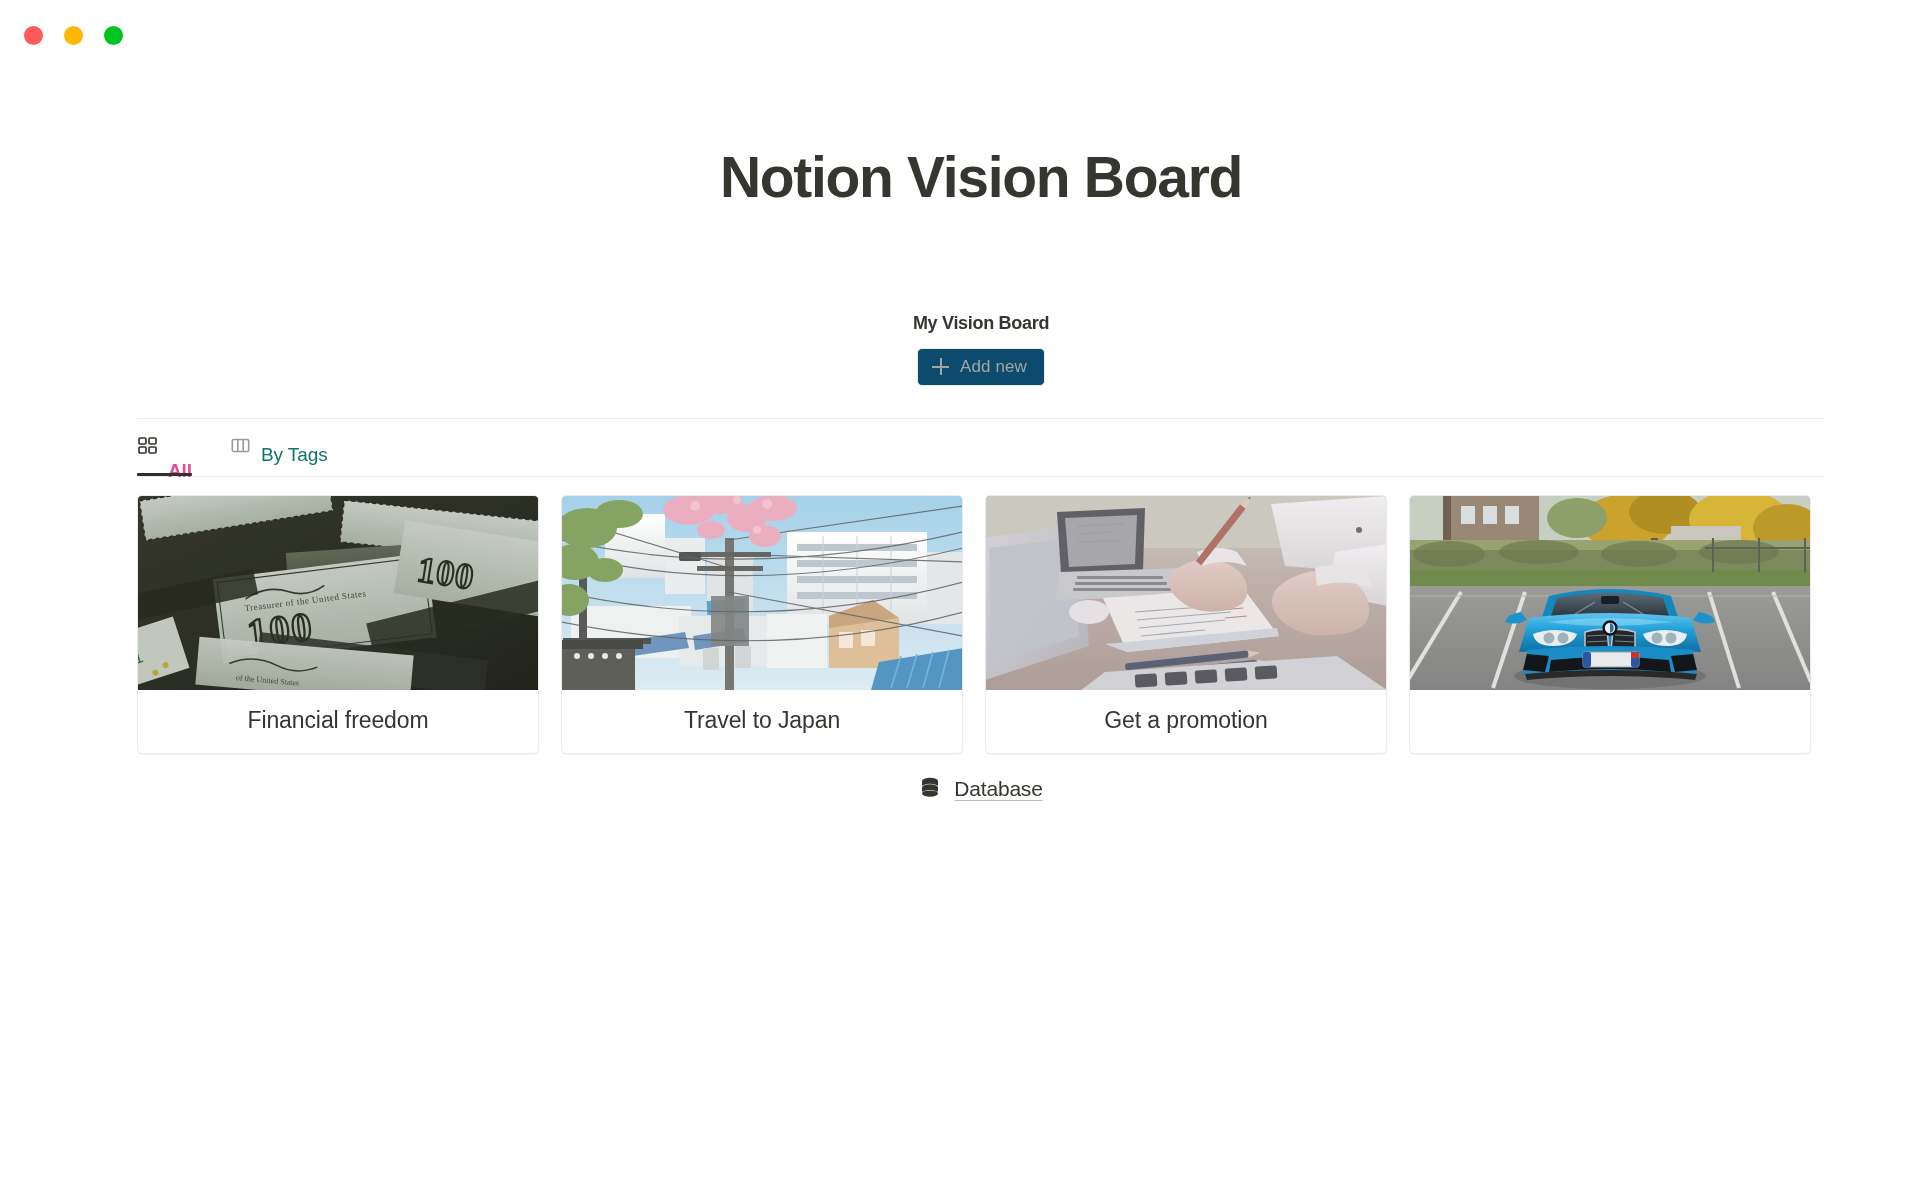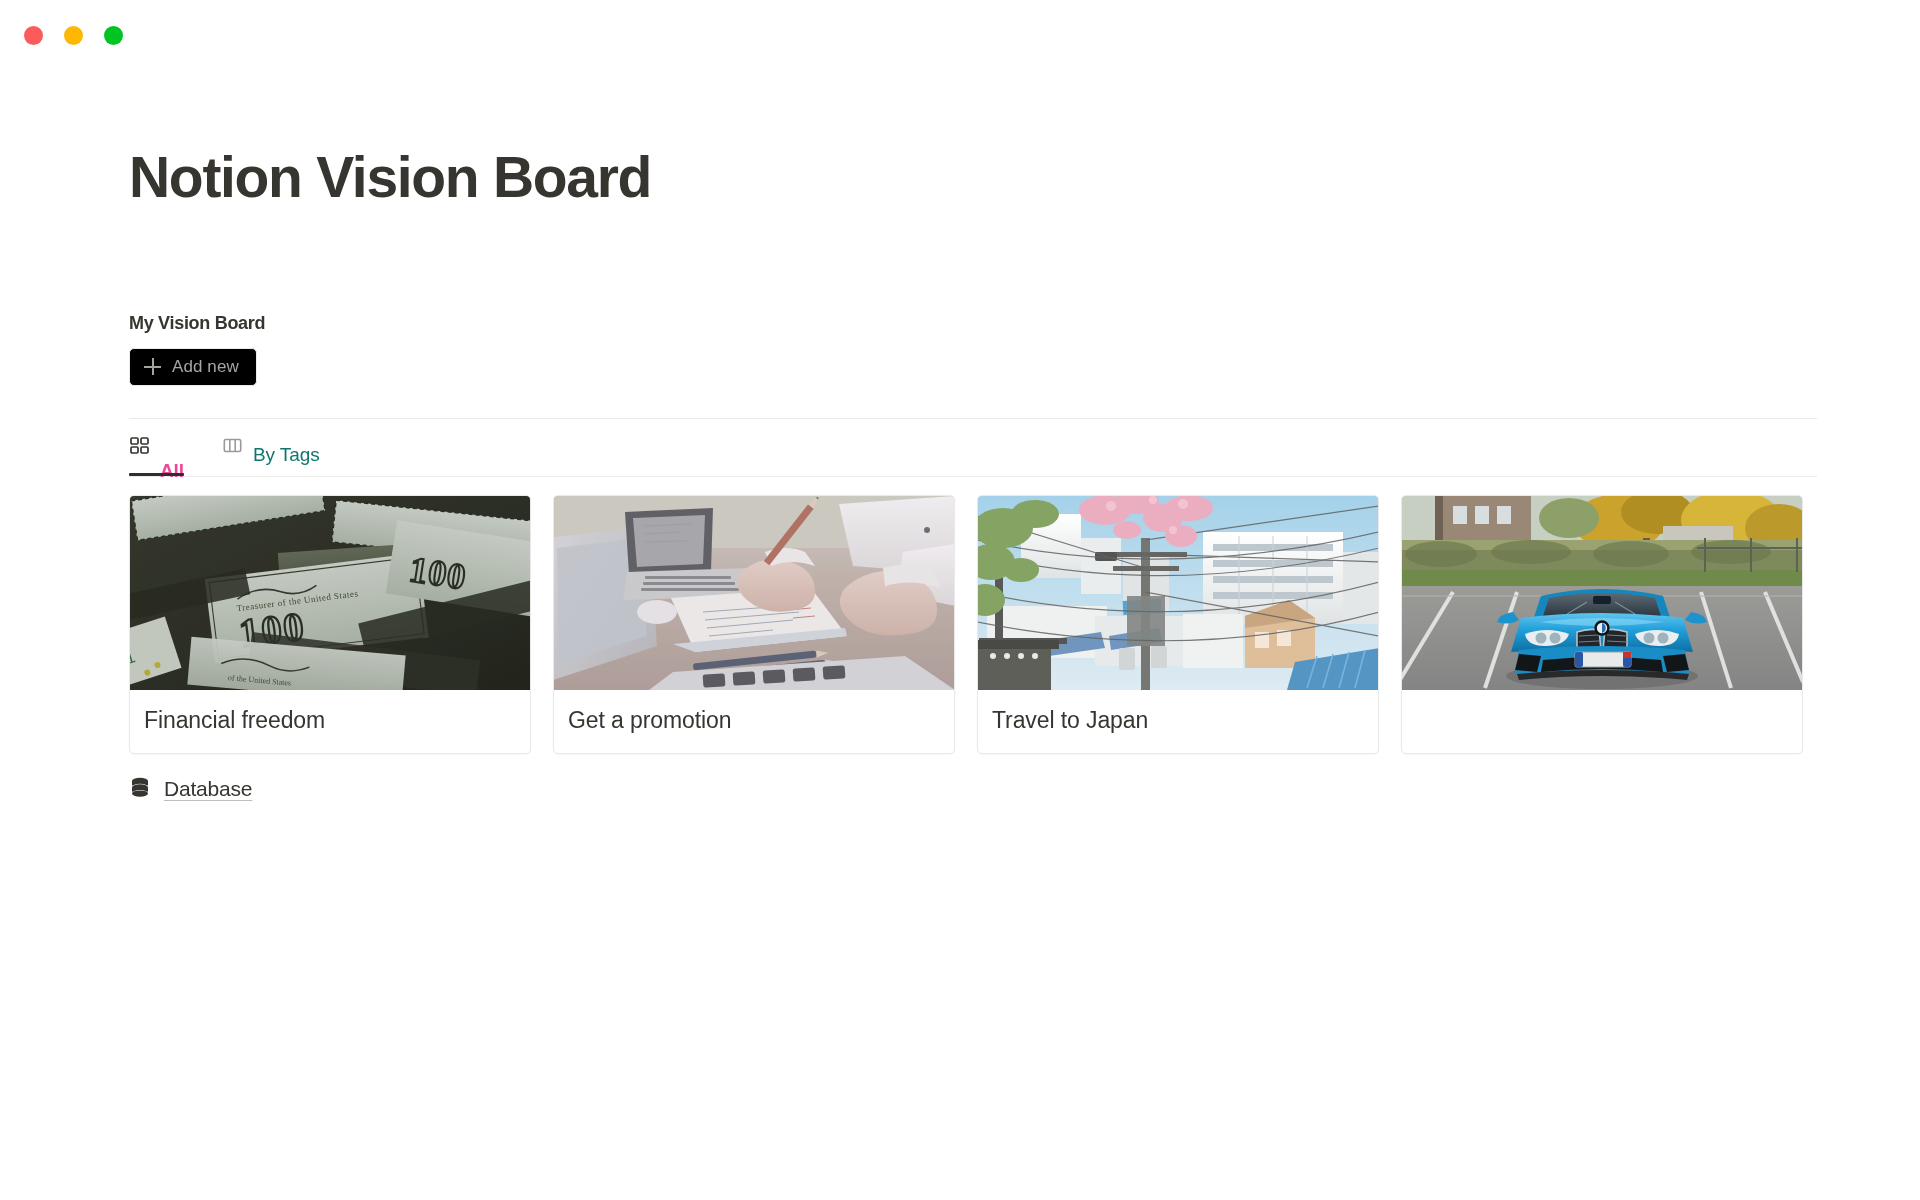--- a/index.html
+++ b/index.html
@@ -34,22 +34,23 @@
     width: 19px;
     height: 19px;
     border-radius: 50%;
     display: block;
   }
 
   
   .page {
     position: absolute;
     top: 70px;
-    left: 0;
+    left: 8px;
     width: 1640px;
+    text-align: center;
   }
 
   .content {
     width: 1688px;
     margin-left: 129px;
   }
 
   .page-title {
     font-size: 57px;
     line-height: 1.05;
@@ -70,21 +71,21 @@
   
   .add-new {
     display: inline-flex;
     align-items: center;
     gap: 11px;
     height: 38px;
     padding: 0 17px 0 14px;
     margin-top: 14px;
     border: 1px solid #ececeb;
     border-radius: 5px;
-    background: #000000;
+    background: #0c4a6e;
     cursor: pointer;
   }
   .plus-icon {
     width: 17px; height: 17px;
     position: relative;
     flex: 0 0 auto;
   }
   .plus-icon::before, .plus-icon::after {
     content: "";
     position: absolute;
@@ -316,118 +317,20 @@
             <rect width="402" height="194" fill="#20241a" opacity="0.18"></rect>
           </svg>
         </div>
         <div class="card-title">Financial freedom</div>
       </div>
 
       <div class="card">
         <div class="card-image">
           <svg viewBox="0 0 402 194" preserveAspectRatio="xMidYMid slice">
             <defs>
-              <linearGradient id="deskBg" x1="0" y1="0" x2="0" y2="1">
-                <stop offset="0" stop-color="#cfcec2"></stop>
-                <stop offset="0.42" stop-color="#b9a89c"></stop>
-                <stop offset="1" stop-color="#a08d83"></stop>
-              </linearGradient>
-              <linearGradient id="skinG" x1="0" y1="0" x2="0" y2="1">
-                <stop offset="0" stop-color="#e7cfc2"></stop>
-                <stop offset="1" stop-color="#cbaa9a"></stop>
-              </linearGradient>
-              <linearGradient id="shirtG" x1="0" y1="0" x2="0" y2="1">
-                <stop offset="0" stop-color="#fbfbfb"></stop>
-                <stop offset="1" stop-color="#dedcdb"></stop>
-              </linearGradient>
-              <linearGradient id="lapG" x1="0" y1="0" x2="1" y2="1">
-                <stop offset="0" stop-color="#d6d8da"></stop>
-                <stop offset="1" stop-color="#a9abaf"></stop>
-              </linearGradient>
-            </defs>
-            <rect width="402" height="194" fill="url(#deskBg)"></rect>
-
-            <rect width="402" height="52" fill="#c9c8b8"></rect>
-
-            <path d="M286 8 L402 0 L402 78 L300 70 Z" fill="url(#shirtG)"></path>
-            <path d="M350 56 L402 48 L402 110 L344 98 Z" fill="url(#shirtG)"></path>
-            <circle cx="374" cy="34" r="3" fill="#4c4c4c"></circle>
-
-            <path d="M-6 42 L96 30 L104 150 L-6 186 Z" fill="url(#lapG)"></path>
-            <path d="M4 52 L88 42 L94 140 L6 168 Z" fill="#b8c2c8" opacity="0.85"></path>
-
-            <path d="M72 16 L160 12 L158 74 L76 78 Z" fill="#35383c"></path>
-            <path d="M80 22 L152 19 L150 68 L84 71 Z" fill="#e7e9ea" opacity="0.55"></path>
-            <g stroke="#8d9197" stroke-width="1.4">
-              <line x1="92" y1="30" x2="138" y2="28"></line>
-              <line x1="92" y1="38" x2="128" y2="36"></line>
-              <line x1="92" y1="46" x2="134" y2="45"></line>
-            </g>
-
-            <path d="M74 76 L196 72 L206 100 L70 104 Z" fill="#c6c8ca"></path>
-            <g fill="#6e7276">
-              <rect x="92" y="80" width="86" height="3" rx="1"></rect>
-              <rect x="90" y="86" width="92" height="3" rx="1"></rect>
-              <rect x="88" y="92" width="98" height="3" rx="1"></rect>
-            </g>
-
-            <path d="M118 102 L258 92 L294 140 L142 156 Z" fill="#f6f4f0"></path>
-            <path d="M120 148 L292 132 L294 140 L142 156 Z" fill="#cfd6dc"></path>
-            <g stroke="#7c8fa3" stroke-width="1.1" opacity="0.85">
-              <line x1="150" y1="116" x2="232" y2="110"></line>
-              <line x1="152" y1="124" x2="246" y2="116"></line>
-              <line x1="154" y1="132" x2="240" y2="124"></line>
-              <line x1="156" y1="140" x2="220" y2="134"></line>
-            </g>
-            <g stroke="#a3503f" stroke-width="1.1" opacity="0.8">
-              <line x1="236" y1="114" x2="258" y2="112"></line>
-              <line x1="240" y1="122" x2="262" y2="120"></line>
-            </g>
-
-            <path d="M186 78 q24 -22 52 -12 q22 8 24 26 q2 18 -20 22 q-30 6 -48 -10 q-14 -12 -8 -26 Z" fill="url(#skinG)"></path>
-            <path d="M212 56 q22 -8 40 0 l10 14 q-24 -8 -44 0 Z" fill="#f3f2f1"></path>
-
-            <g transform="rotate(38 238 66)">
-              <rect x="216" y="10" width="7" height="72" fill="#a4513a"></rect>
-              <polygon points="216,10 223,10 219.5,-2" fill="#e2cdb6"></polygon>
-              <polygon points="218,0 221,0 219.5,-2" fill="#3a3a3a"></polygon>
-            </g>
-
-            <path d="M292 92 q28 -24 62 -14 q28 10 30 34 q2 22 -28 26 q-40 6 -60 -14 q-16 -16 -4 -32 Z" fill="url(#skinG)"></path>
-            <path d="M330 72 q28 -8 50 2 l8 18 q-30 -10 -56 -2 Z" fill="#f0efee"></path>
-
-            <g transform="rotate(-6 230 165)">
-              <rect x="140" y="158" width="124" height="7" rx="3" fill="#2f3b52"></rect>
-              <rect x="140" y="168" width="132" height="7" rx="3" fill="#34405a"></rect>
-              <polygon points="264,158 276,161.5 264,165" fill="#ddc9ae"></polygon>
-              <polygon points="272,168 284,171.5 272,175" fill="#ddc9ae"></polygon>
-            </g>
-
-            <path d="M120 176 L352 160 L402 194 L96 194 Z" fill="#d3d5d7"></path>
-            <g fill="#2d3034">
-              <rect x="150" y="178" width="22" height="13" rx="2.5" transform="rotate(-4 161 184)"></rect>
-              <rect x="180" y="176" width="22" height="13" rx="2.5" transform="rotate(-4 191 182)"></rect>
-              <rect x="210" y="174" width="22" height="13" rx="2.5" transform="rotate(-4 221 180)"></rect>
-              <rect x="240" y="172" width="22" height="13" rx="2.5" transform="rotate(-4 251 178)"></rect>
-              <rect x="270" y="170" width="22" height="13" rx="2.5" transform="rotate(-4 281 176)"></rect>
-            </g>
-
-            <ellipse cx="104" cy="116" rx="20" ry="12" fill="#eceaea"></ellipse>
-
-            <rect width="402" height="194" fill="#b7aab8" opacity="0.20"></rect>
-            <rect width="402" height="194" fill="#ffffff" opacity="0.10"></rect>
-          </svg>
-        </div>
-        <div class="card-title">Get a promotion</div>
-      </div>
-
-      <div class="card">
-        <div class="card-image">
-          <svg viewBox="0 0 402 194" preserveAspectRatio="xMidYMid slice">
-            <defs>
               <linearGradient id="skyG" x1="0" y1="0" x2="0" y2="1">
                 <stop offset="0" stop-color="#9fcfe8"></stop>
                 <stop offset="1" stop-color="#dceaf2"></stop>
               </linearGradient>
               <linearGradient id="bldG" x1="0" y1="0" x2="0" y2="1">
                 <stop offset="0" stop-color="#ffffff"></stop>
                 <stop offset="1" stop-color="#dfe2e3"></stop>
               </linearGradient>
             </defs>
             <rect width="402" height="194" fill="url(#skyG)"></rect>
@@ -528,20 +431,118 @@
             <g fill="#e8e8e4">
               <circle cx="16" cy="160" r="3"></circle>
               <circle cx="30" cy="160" r="3"></circle>
               <circle cx="44" cy="160" r="3"></circle>
               <circle cx="58" cy="160" r="3"></circle>
             </g>
             <rect width="402" height="194" fill="#ffffff" opacity="0.06"></rect>
           </svg>
         </div>
         <div class="card-title">Travel to Japan</div>
+      </div>
+
+      <div class="card">
+        <div class="card-image">
+          <svg viewBox="0 0 402 194" preserveAspectRatio="xMidYMid slice">
+            <defs>
+              <linearGradient id="deskBg" x1="0" y1="0" x2="0" y2="1">
+                <stop offset="0" stop-color="#cfcec2"></stop>
+                <stop offset="0.42" stop-color="#b9a89c"></stop>
+                <stop offset="1" stop-color="#a08d83"></stop>
+              </linearGradient>
+              <linearGradient id="skinG" x1="0" y1="0" x2="0" y2="1">
+                <stop offset="0" stop-color="#e7cfc2"></stop>
+                <stop offset="1" stop-color="#cbaa9a"></stop>
+              </linearGradient>
+              <linearGradient id="shirtG" x1="0" y1="0" x2="0" y2="1">
+                <stop offset="0" stop-color="#fbfbfb"></stop>
+                <stop offset="1" stop-color="#dedcdb"></stop>
+              </linearGradient>
+              <linearGradient id="lapG" x1="0" y1="0" x2="1" y2="1">
+                <stop offset="0" stop-color="#d6d8da"></stop>
+                <stop offset="1" stop-color="#a9abaf"></stop>
+              </linearGradient>
+            </defs>
+            <rect width="402" height="194" fill="url(#deskBg)"></rect>
+
+            <rect width="402" height="52" fill="#c9c8b8"></rect>
+
+            <path d="M286 8 L402 0 L402 78 L300 70 Z" fill="url(#shirtG)"></path>
+            <path d="M350 56 L402 48 L402 110 L344 98 Z" fill="url(#shirtG)"></path>
+            <circle cx="374" cy="34" r="3" fill="#4c4c4c"></circle>
+
+            <path d="M-6 42 L96 30 L104 150 L-6 186 Z" fill="url(#lapG)"></path>
+            <path d="M4 52 L88 42 L94 140 L6 168 Z" fill="#b8c2c8" opacity="0.85"></path>
+
+            <path d="M72 16 L160 12 L158 74 L76 78 Z" fill="#35383c"></path>
+            <path d="M80 22 L152 19 L150 68 L84 71 Z" fill="#e7e9ea" opacity="0.55"></path>
+            <g stroke="#8d9197" stroke-width="1.4">
+              <line x1="92" y1="30" x2="138" y2="28"></line>
+              <line x1="92" y1="38" x2="128" y2="36"></line>
+              <line x1="92" y1="46" x2="134" y2="45"></line>
+            </g>
+
+            <path d="M74 76 L196 72 L206 100 L70 104 Z" fill="#c6c8ca"></path>
+            <g fill="#6e7276">
+              <rect x="92" y="80" width="86" height="3" rx="1"></rect>
+              <rect x="90" y="86" width="92" height="3" rx="1"></rect>
+              <rect x="88" y="92" width="98" height="3" rx="1"></rect>
+            </g>
+
+            <path d="M118 102 L258 92 L294 140 L142 156 Z" fill="#f6f4f0"></path>
+            <path d="M120 148 L292 132 L294 140 L142 156 Z" fill="#cfd6dc"></path>
+            <g stroke="#7c8fa3" stroke-width="1.1" opacity="0.85">
+              <line x1="150" y1="116" x2="232" y2="110"></line>
+              <line x1="152" y1="124" x2="246" y2="116"></line>
+              <line x1="154" y1="132" x2="240" y2="124"></line>
+              <line x1="156" y1="140" x2="220" y2="134"></line>
+            </g>
+            <g stroke="#a3503f" stroke-width="1.1" opacity="0.8">
+              <line x1="236" y1="114" x2="258" y2="112"></line>
+              <line x1="240" y1="122" x2="262" y2="120"></line>
+            </g>
+
+            <path d="M186 78 q24 -22 52 -12 q22 8 24 26 q2 18 -20 22 q-30 6 -48 -10 q-14 -12 -8 -26 Z" fill="url(#skinG)"></path>
+            <path d="M212 56 q22 -8 40 0 l10 14 q-24 -8 -44 0 Z" fill="#f3f2f1"></path>
+
+            <g transform="rotate(38 238 66)">
+              <rect x="216" y="10" width="7" height="72" fill="#a4513a"></rect>
+              <polygon points="216,10 223,10 219.5,-2" fill="#e2cdb6"></polygon>
+              <polygon points="218,0 221,0 219.5,-2" fill="#3a3a3a"></polygon>
+            </g>
+
+            <path d="M292 92 q28 -24 62 -14 q28 10 30 34 q2 22 -28 26 q-40 6 -60 -14 q-16 -16 -4 -32 Z" fill="url(#skinG)"></path>
+            <path d="M330 72 q28 -8 50 2 l8 18 q-30 -10 -56 -2 Z" fill="#f0efee"></path>
+
+            <g transform="rotate(-6 230 165)">
+              <rect x="140" y="158" width="124" height="7" rx="3" fill="#2f3b52"></rect>
+              <rect x="140" y="168" width="132" height="7" rx="3" fill="#34405a"></rect>
+              <polygon points="264,158 276,161.5 264,165" fill="#ddc9ae"></polygon>
+              <polygon points="272,168 284,171.5 272,175" fill="#ddc9ae"></polygon>
+            </g>
+
+            <path d="M120 176 L352 160 L402 194 L96 194 Z" fill="#d3d5d7"></path>
+            <g fill="#2d3034">
+              <rect x="150" y="178" width="22" height="13" rx="2.5" transform="rotate(-4 161 184)"></rect>
+              <rect x="180" y="176" width="22" height="13" rx="2.5" transform="rotate(-4 191 182)"></rect>
+              <rect x="210" y="174" width="22" height="13" rx="2.5" transform="rotate(-4 221 180)"></rect>
+              <rect x="240" y="172" width="22" height="13" rx="2.5" transform="rotate(-4 251 178)"></rect>
+              <rect x="270" y="170" width="22" height="13" rx="2.5" transform="rotate(-4 281 176)"></rect>
+            </g>
+
+            <ellipse cx="104" cy="116" rx="20" ry="12" fill="#eceaea"></ellipse>
+
+            <rect width="402" height="194" fill="#b7aab8" opacity="0.20"></rect>
+            <rect width="402" height="194" fill="#ffffff" opacity="0.10"></rect>
+          </svg>
+        </div>
+        <div class="card-title">Get a promotion</div>
       </div>
 
       <div class="card">
         <div class="card-image">
           <svg viewBox="0 0 402 194" preserveAspectRatio="xMidYMid slice">
             <defs>
               <linearGradient id="asphaltG" x1="0" y1="0" x2="0" y2="1">
                 <stop offset="0" stop-color="#9b9b98"></stop>
                 <stop offset="1" stop-color="#848484"></stop>
               </linearGradient>

